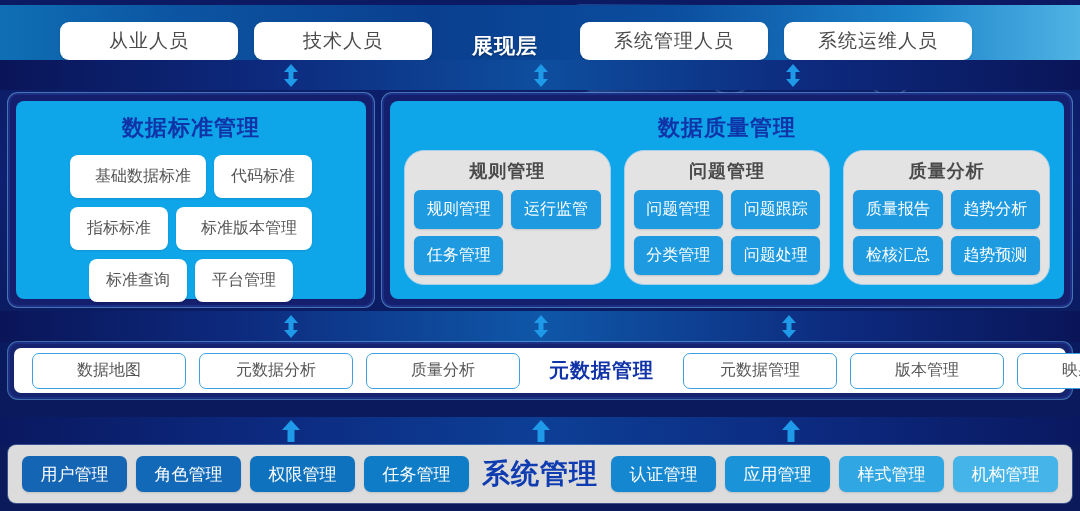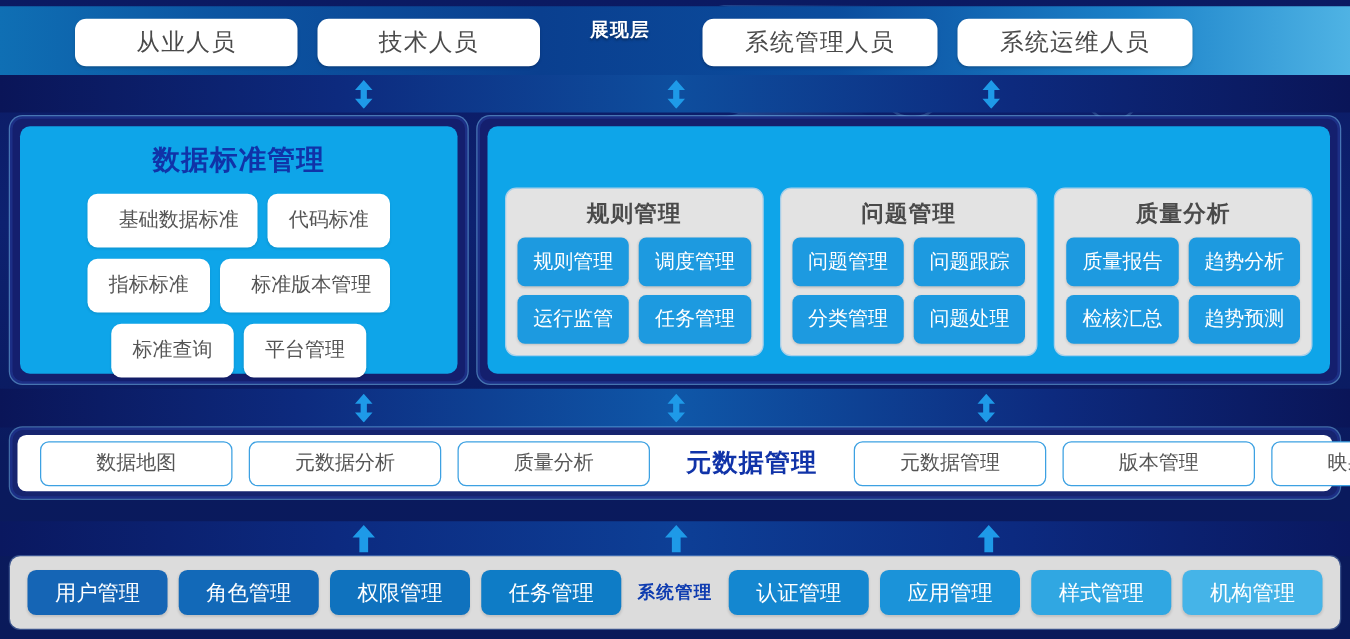--- a/index.html
+++ b/index.html
@@ -20,28 +20,28 @@
     clip-path:polygon(0 0,100% 0,88% 50%,100% 100%,0 100%,12% 50%);}
   .bg-circuit{position:absolute;left:690px;top:28px;width:250px;height:66px;
     opacity:.22;pointer-events:none;}
   .bg-circuit svg{width:100%;height:100%;display:block;}
 
   
   .top-band{position:absolute;left:0;top:5px;width:1080px;height:55px;
     background:linear-gradient(90deg,#0f6fb4 0%,#0c55a2 16%,#0a3f8f 40%,
       #0b4d9e 62%,#1b82c9 84%,#4fb3e4 100%);}
   .top-row{position:absolute;left:0;top:5px;width:1080px;height:55px;
-    display:flex;align-items:flex-start;gap:16px;padding:0 60px;box-sizing:border-box;margin-top:10px;}
+    display:flex;align-items:flex-end;gap:16px;padding:0 60px;box-sizing:border-box;}
   .chip-white{background:#ffffff;border-radius:9px;height:38px;
     display:flex;align-items:center;justify-content:center;
     color:#4a4a4a;font-size:19px;letter-spacing:1px;white-space:nowrap;
     box-shadow:0 1px 2px rgba(0,0,0,.18);}
   .chip-w1{width:178px;}
   .chip-w2{width:188px;}
-  .band-label{color:#ffffff;font-size:15px;font-weight:bold;letter-spacing:1px;
+  .band-label{color:#ffffff;font-size:21px;font-weight:bold;letter-spacing:1px;
     white-space:nowrap;text-shadow:0 1px 2px rgba(0,0,0,.35);}
 
   
   .arrow-band{position:absolute;left:0;width:1080px;height:38px;
     background:linear-gradient(90deg,#0a1558 0%,#0d2a7e 22%,#0f57a8 50%,
       #0d2a7e 78%,#0a1558 100%);}
   .arrow-band.b1{top:60px;height:30px;
     background:linear-gradient(90deg,#0a1558 0%,#0d2a7e 25%,#0e4e9e 50%,#0d2a7e 75%,#0a1558 100%);}
   .arrow-band.b2{top:311px;height:31px;}
   .arrow-band.b3{top:417px;height:28px;
@@ -66,21 +66,21 @@
     display:flex;flex-wrap:wrap;gap:9px 8px;justify-content:center;}
   .std-chip{background:#ffffff;border-radius:8px;height:43px;
     display:flex;align-items:center;justify-content:center;
     color:#555555;font-size:16px;white-space:nowrap;padding:0 10px;
     box-shadow:0 1px 2px rgba(0,0,0,.1);box-sizing:border-box;}
   .std-w-lg{width:136px;padding-left:20px;}
   .std-w-sm{width:98px;}
 
   .sub-panels{position:absolute;left:14px;right:14px;top:49px;
     display:flex;gap:13px;justify-content:space-between;}
-  .sub-panel{flex:1;background:#e3e3e3;border:1px solid #a8cfe9;border-radius:9px;
+  .sub-panel{flex:1;background:#e3e3e3;border:1px solid #a8cfe9;border-radius:20px;
     padding:7px 9px 9px;box-sizing:border-box;}
   .sub-title{text-align:center;color:#4a4a4a;font-size:18px;font-weight:bold;
     letter-spacing:1px;margin:1px 0 7px;}
   .btn-grid{display:grid;grid-template-columns:1fr 1fr;gap:7px 8px;}
   .btn-blue{background:#1d9ae0;border-radius:6px;height:39px;
     display:flex;align-items:center;justify-content:center;
     color:#ffffff;font-size:16px;white-space:nowrap;
     box-shadow:0 1px 2px rgba(0,0,0,.14);}
 
   
@@ -100,21 +100,21 @@
 
   
   .sys-outer{position:absolute;left:8px;top:445px;width:1064px;height:58px;
     background:#dcdcdc;border-radius:8px;box-sizing:border-box;
     display:flex;align-items:center;gap:9px;padding:0 14px;
     box-shadow:0 0 0 1px rgba(150,190,230,.35);}
   .sys-chip{border-radius:7px;height:36px;
     display:flex;align-items:center;justify-content:center;
     color:#ffffff;font-size:17px;white-space:nowrap;flex:1;
     box-shadow:0 1px 2px rgba(0,0,0,.12);}
-  .sys-label{color:#0f3cb0;font-size:14px;font-weight:bold;letter-spacing:1px;
+  .sys-label{color:#0f3cb0;font-size:28px;font-weight:bold;letter-spacing:1px;
     white-space:nowrap;padding:0 4px;}
 </style>
 </head>
 <body>
 
 <div id="stage">
 
   <div class="bg-chevrons">
     <i style="top:4px"></i>
       <i style="top:16px"></i>
@@ -192,30 +192,28 @@
           </div>
         <div class="std-chip std-w-sm">
           <span>平台管理</span>
           </div>
       </div>
     </div>
   </div>
 
   <div class="panel-outer panel-right">
     <div class="panel-inner">
+      <div class="panel-title">数据质量管理</div>
       <div class="sub-panels">
 
         <div class="sub-panel">
           <div class="sub-title">规则管理</div>
           <div class="btn-grid">
             <div class="btn-blue">
                 <span>规则管理</span>
-              </div>
-            <div class="btn-blue">
-                <span>调度管理</span>
               </div>
             <div class="btn-blue">
                 <span>运行监管</span>
               </div>
             <div class="btn-blue">
                 <span>任务管理</span>
               </div>
           </div>
         </div>
 

